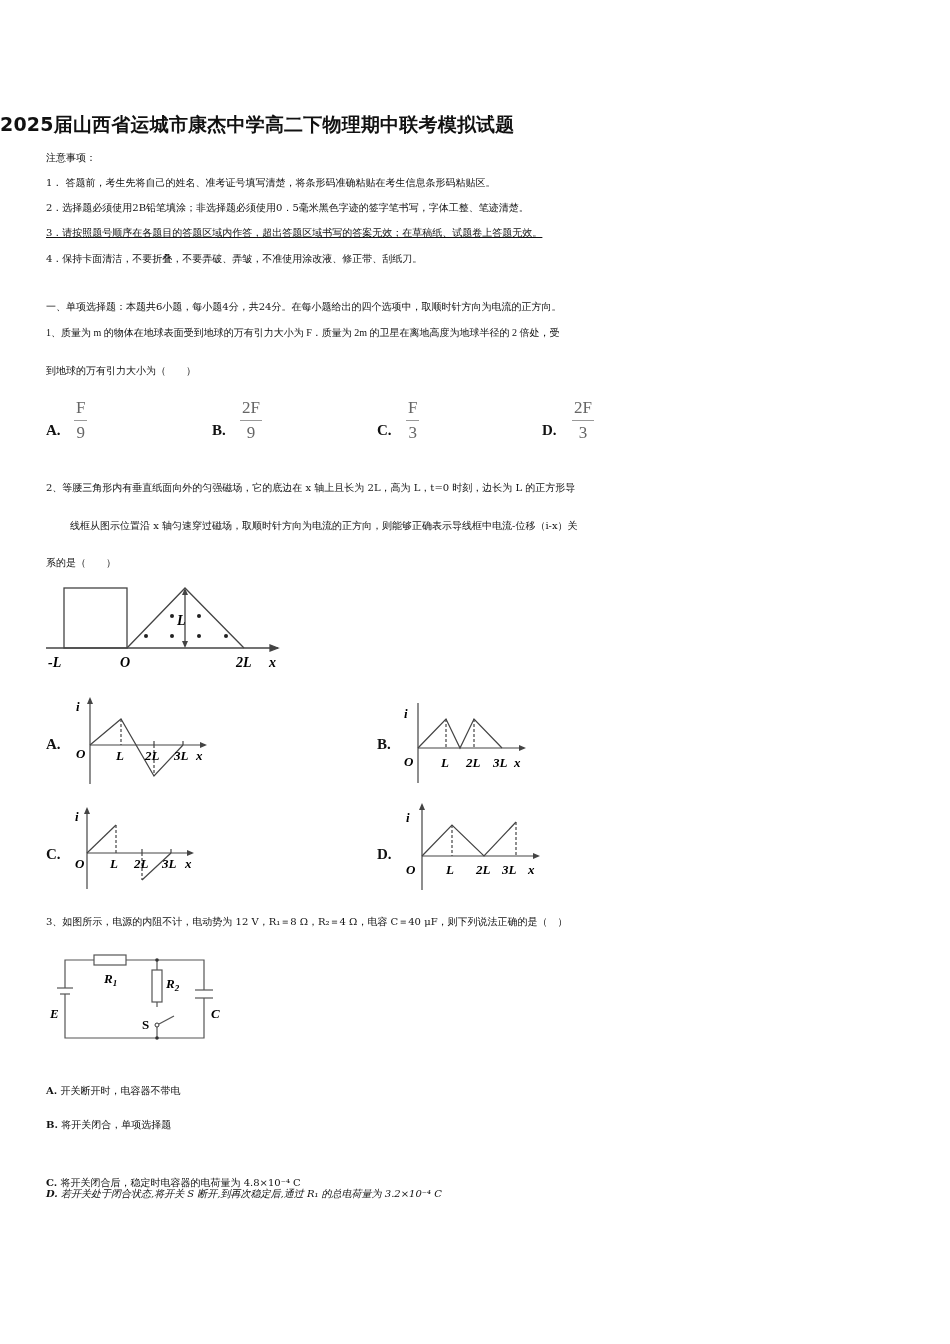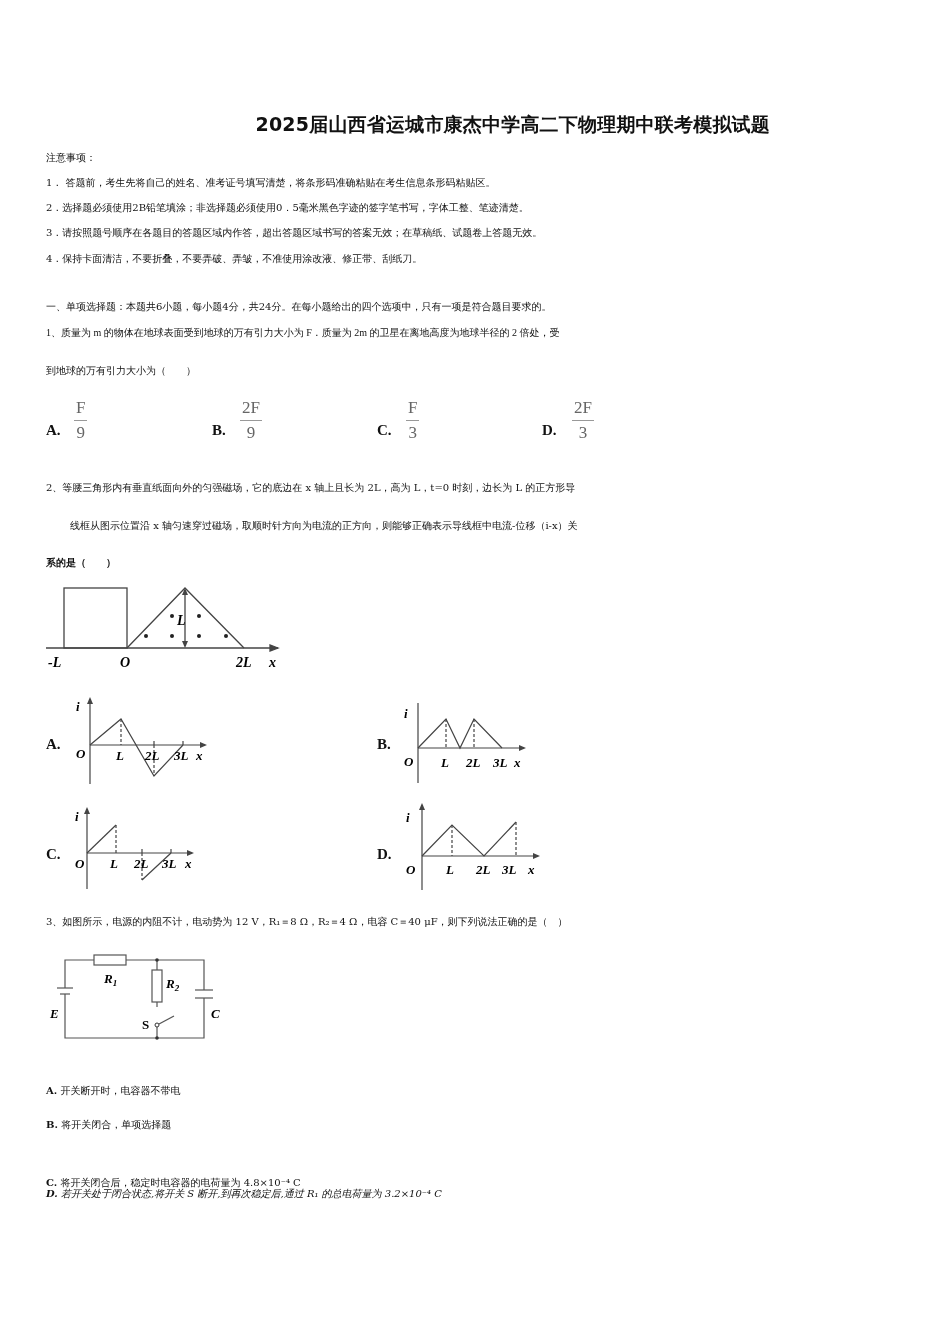--- a/index.html
+++ b/index.html
@@ -1,40 +1,40 @@
 <!DOCTYPE html>
 <html><head>
 <meta charset="utf-8">
 <style>
   html, body { margin: 0; padding: 0; background: #ffffff; }
   body { width: 950px; height: 1344px; position: relative; overflow: hidden;
          font-family: "DejaVu Serif", "Liberation Serif", serif; color: #111; }
   .abs { position: absolute; }
-  .title { left: 0; width: 770px; top: 112px; text-align: right; font-family: "DejaVu Sans", "Liberation Sans", sans-serif;
+  .title { left: 0; width: 770px; top: 112px; text-align: left; font-family: "DejaVu Sans", "Liberation Sans", sans-serif;
            font-weight: bold; font-size: 19px; letter-spacing: 0.2px; }
   .line { left: 46px; font-size: 10px; white-space: nowrap; }
   .bold { font-weight: bold; }
   .opt-label { font-weight: bold; font-size: 15px; font-family: "Liberation Serif", serif; }
   .frac { position: absolute; text-align: center; font-family: "Liberation Serif", serif; color: #666; font-size: 17px; line-height: 20px; }
   .frac .num { display: block; border-bottom: 1px solid #999; padding: 0 2px 2px; }
   .frac .den { display: block; padding-top: 2px; }
   svg text { font-family: "Liberation Serif", serif; }
 </style>
 </head>
 <body>
 
 <div class="abs title">2025届山西省运城市康杰中学高二下物理期中联考模拟试题</div>
 
 <div class="abs line" style="top:151px;">注意事项：</div>
 <div class="abs line" style="top:176px;">1．  答题前，考生先将自己的姓名、准考证号填写清楚，将条形码准确粘贴在考生信息条形码粘贴区。</div>
 <div class="abs line" style="top:201px;">2．选择题必须使用2B铅笔填涂；非选择题必须使用0．5毫米黑色字迹的签字笔书写，字体工整、笔迹清楚。</div>
-<div class="abs line" style="top:226px;">3．请按照题号顺序在各题目的答题区域内作答，超出答题区域书写的答案无效；在草稿纸、试题卷上答题无效。</div>
+<div class="abs line" style="top:226px;text-decoration:underline;">3．请按照题号顺序在各题目的答题区域内作答，超出答题区域书写的答案无效；在草稿纸、试题卷上答题无效。</div>
 <div class="abs line" style="top:252px;">4．保持卡面清洁，不要折叠，不要弄破、弄皱，不准使用涂改液、修正带、刮纸刀。</div>
 
-<div class="abs line" style="top:300px;">一、单项选择题：本题共6小题，每小题4分，共24分。在每小题给出的四个选项中，只有一项是符合题目要求的。</div>
+<div class="abs line" style="top:300px;">一、单项选择题：本题共6小题，每小题4分，共24分。在每小题给出的四个选项中，取顺时针方向为电流的正方向。</div>
 
 <div class="abs line" style="top:326px;font-family:Liberation Serif, serif;">1、质量为 m 的物体在地球表面受到地球的万有引力大小为 F．质量为 2m 的卫星在离地高度为地球半径的 2 倍处，受</div>
 <div class="abs line" style="top:364px;">到地球的万有引力大小为（　　）</div>
 
 <div>
   <span class="abs opt-label" style="left:46px;top:422px;">A.</span>
   <div class="frac" style="left:74px;top:398px;">
     <span class="num">F</span>
     <span class="den">9</span>
   </div>
@@ -50,21 +50,21 @@
   </div>
   <span class="abs opt-label" style="left:542px;top:422px;">D.</span>
   <div class="frac" style="left:572px;top:398px;">
     <span class="num">2F</span>
     <span class="den">3</span>
   </div>
 </div>
 
 <div class="abs line" style="top:481px;">2、等腰三角形内有垂直纸面向外的匀强磁场，它的底边在 x 轴上且长为 2L，高为 L，t=0 时刻，边长为 L 的正方形导</div>
 <div class="abs line" style="top:519px;margin-left:24px;">线框从图示位置沿 x 轴匀速穿过磁场，取顺时针方向为电流的正方向，则能够正确表示导线框中电流-位移（i-x）关</div>
-<div class="abs line" style="top:556px;font-weight:bold;">系的是（　　）</div>
+<div class="abs line" style="top:556px;">系的是（　　）</div>
 
 <svg class="abs" style="left:46px;top:585px;" width="240" height="90">
   <g stroke="#444" stroke-width="1.3" fill="none">
     <line x1="0" y1="63" x2="232" y2="63"></line>
     <polygon points="232,63 224,60 224,66" fill="#444"></polygon>
     <rect x="18" y="3" width="63" height="60"></rect>
     <polyline points="81,63 139,3 198,63"></polyline>
     <line x1="139" y1="5" x2="139" y2="61"></line>
   </g>
   <polygon points="139,3 136,10 142,10" fill="#444"></polygon>

